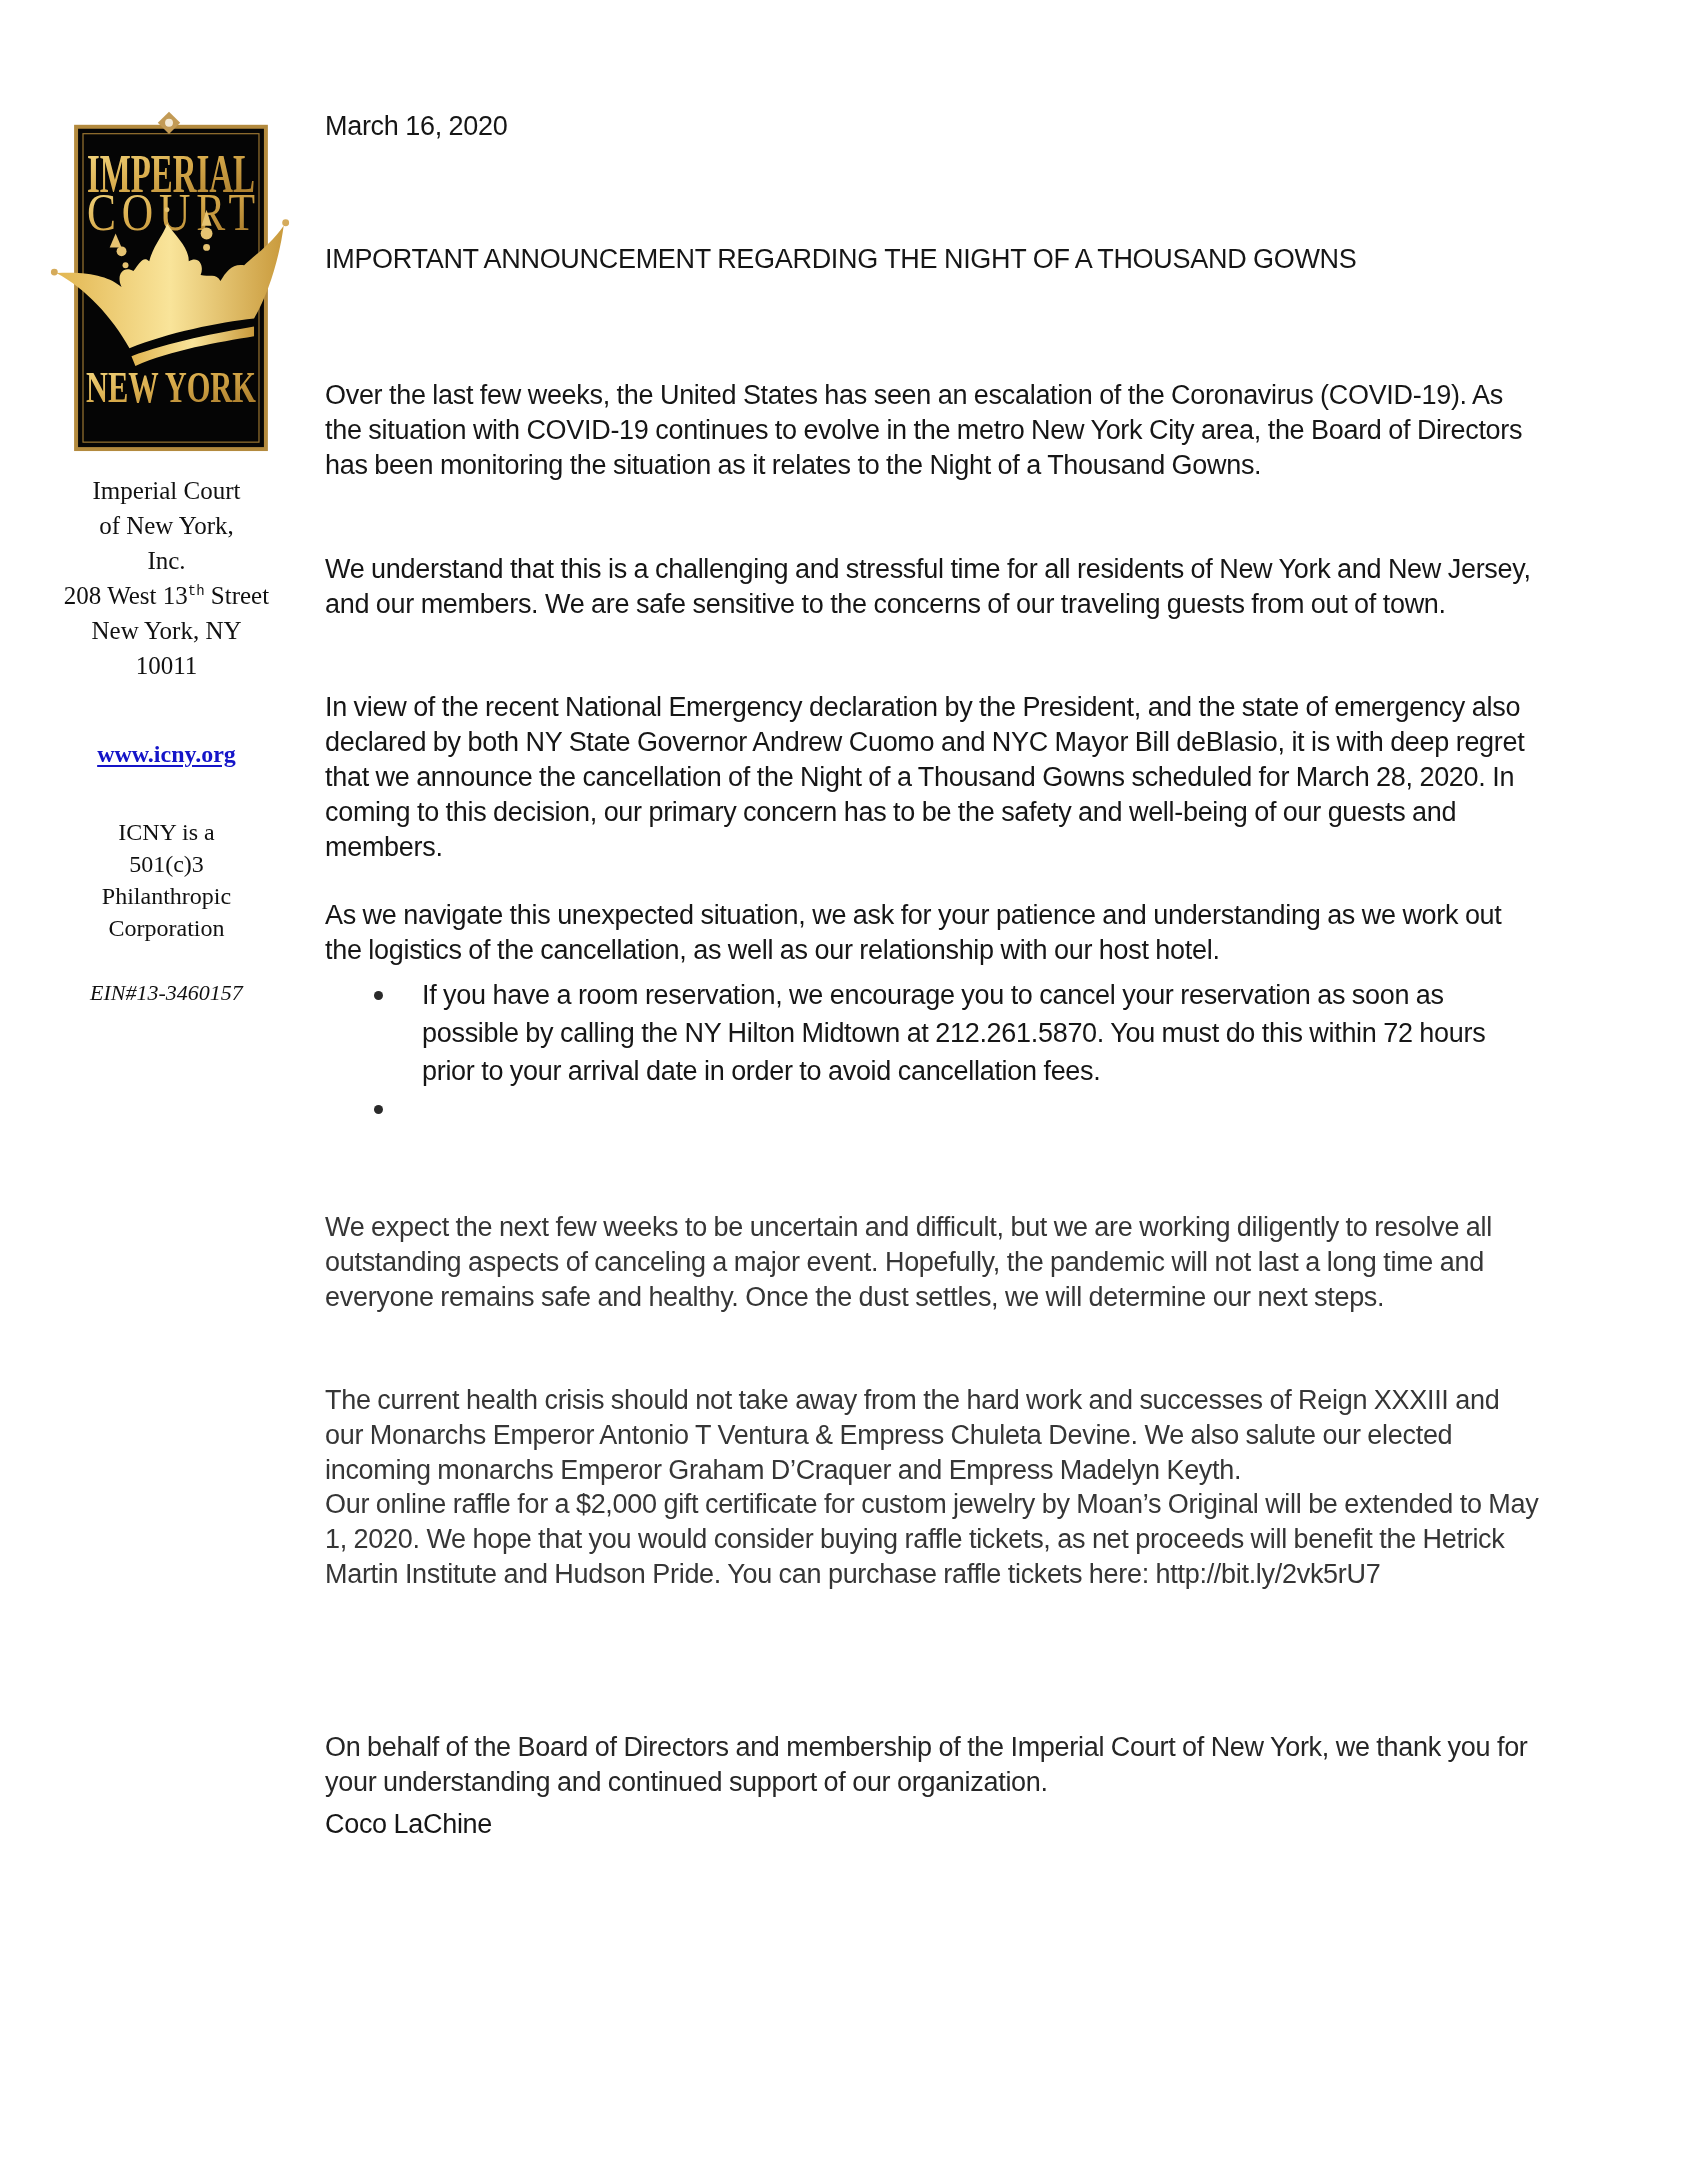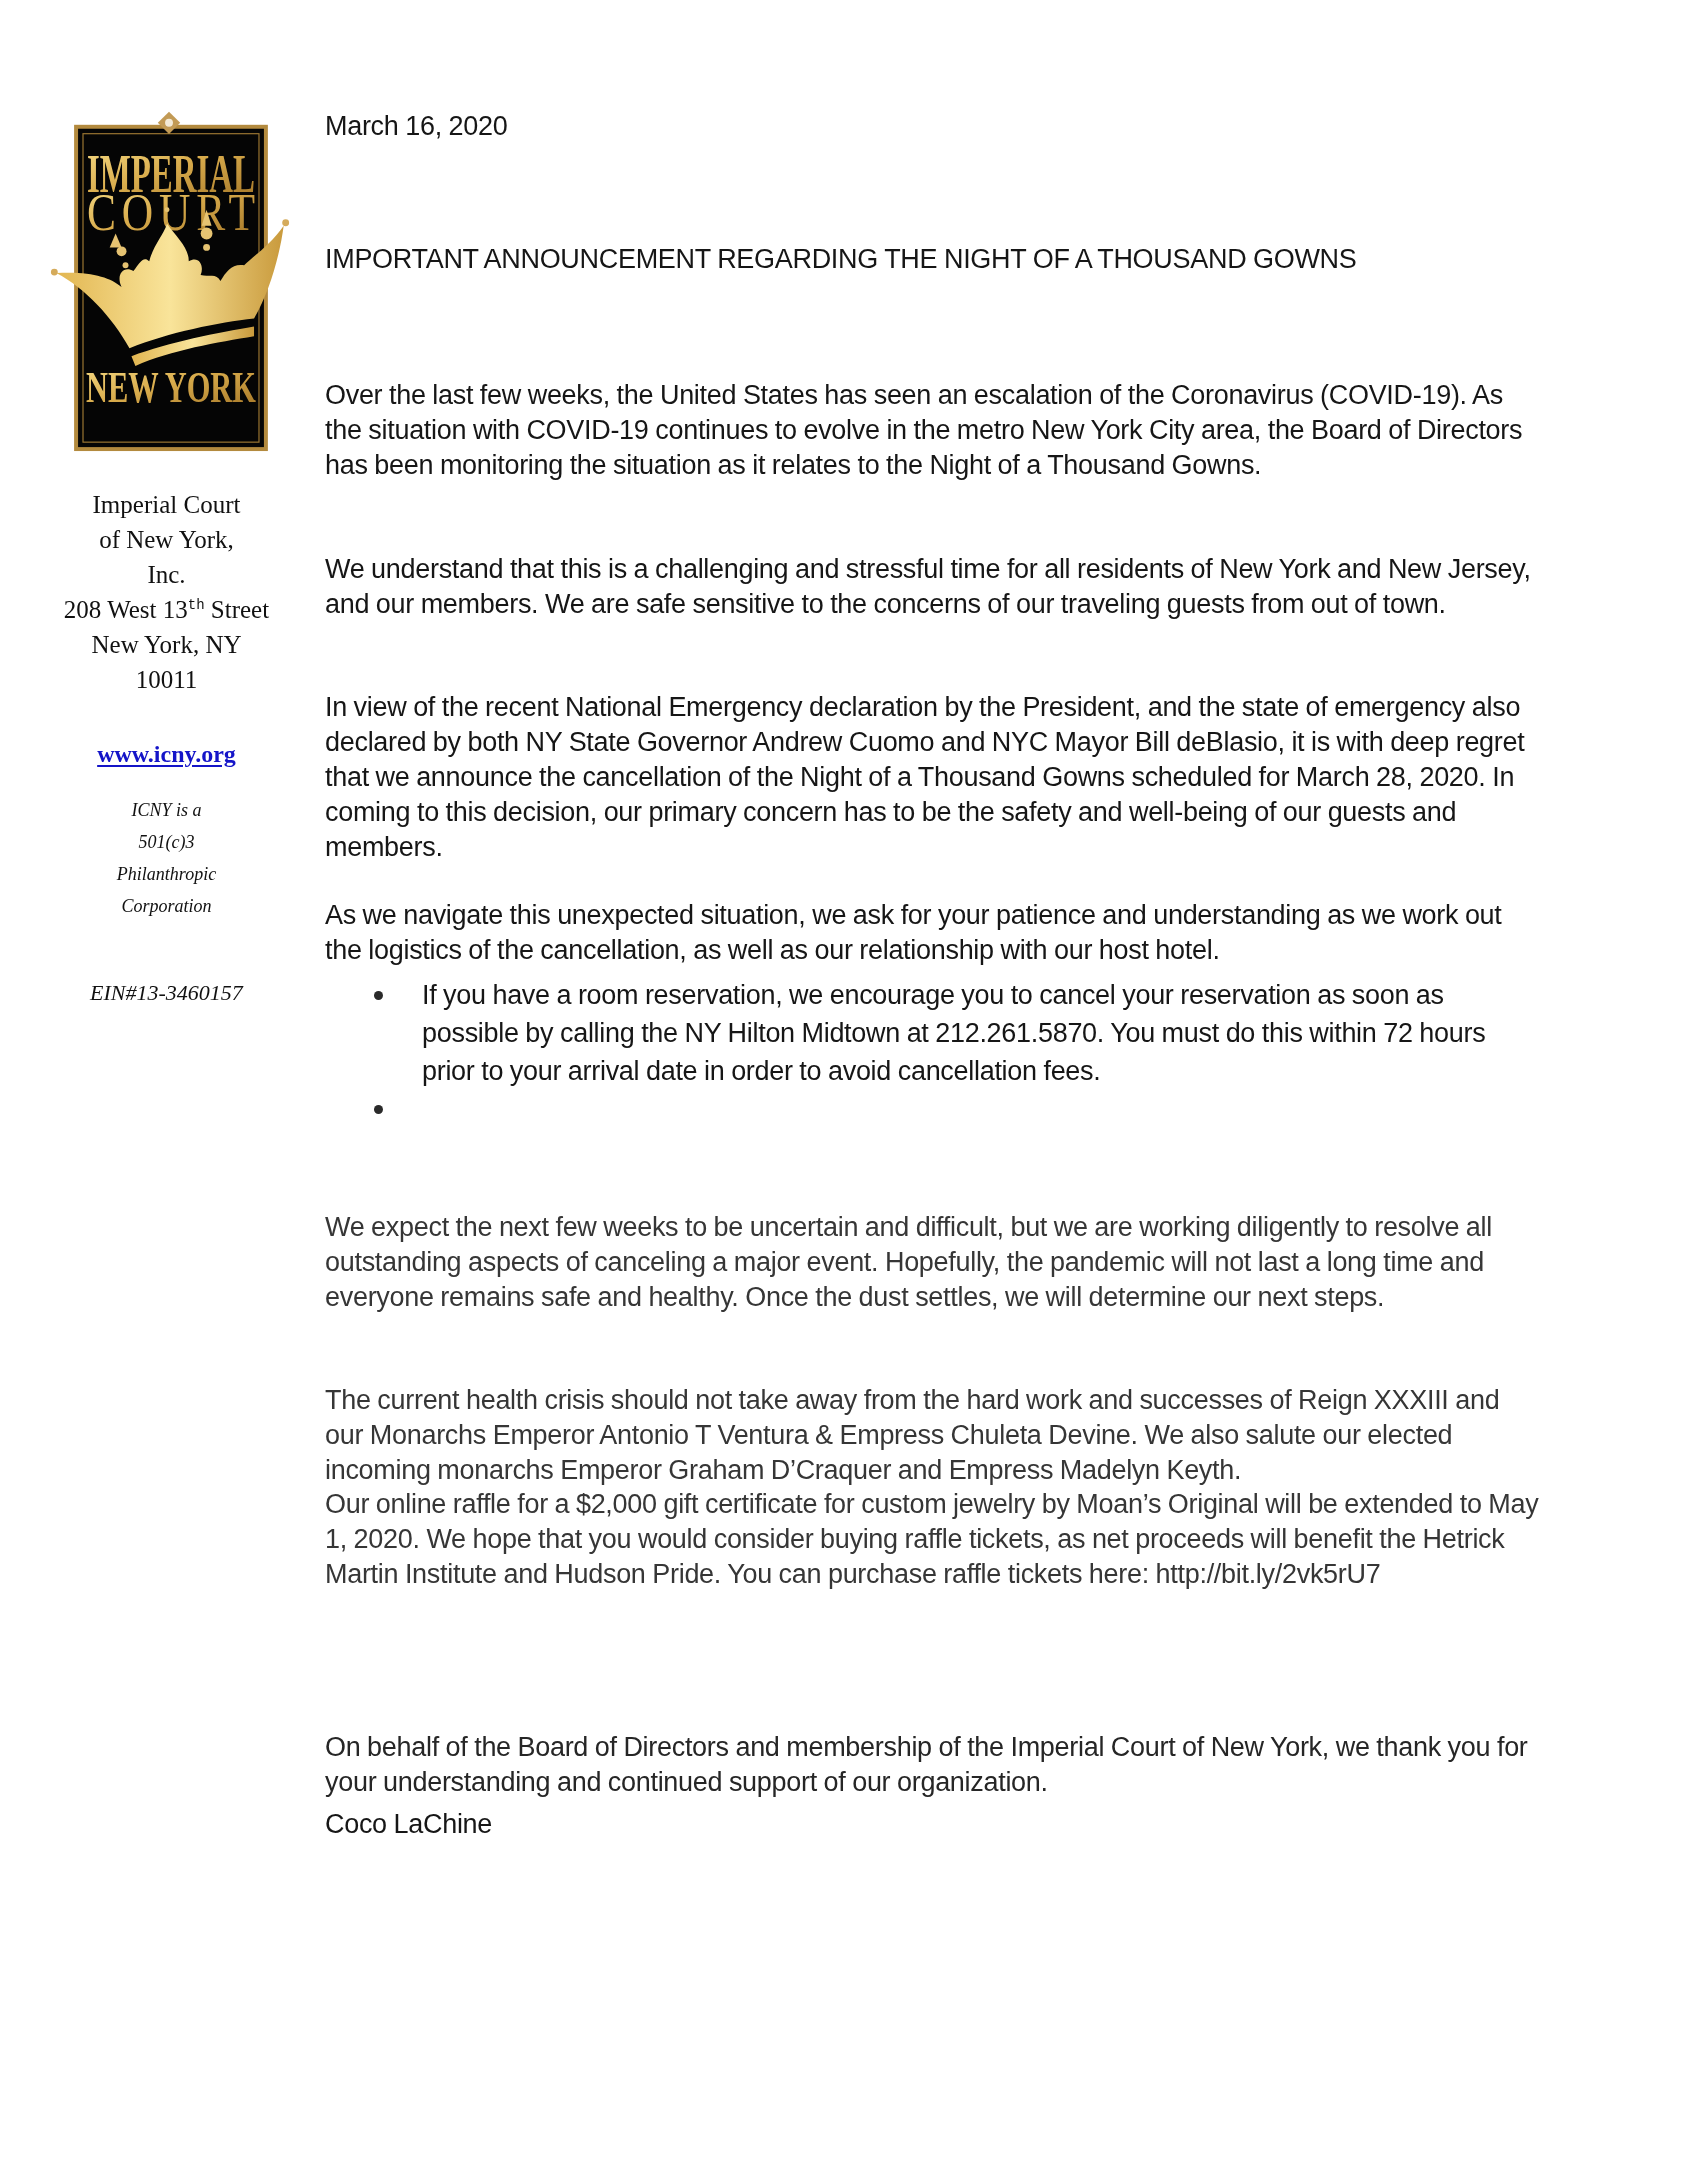--- a/index.html
+++ b/index.html
@@ -2,25 +2,25 @@
 <html><head>
 <meta charset="utf-8">
 <style>
   html, body { margin: 0; padding: 0; background: #ffffff; }
   body { width: 1683px; height: 2178px; position: relative; overflow: hidden; }
 
   
   .logo { position: absolute; left: 50px; top: 107px; width: 240px; height: 348px; }
   .sidebar { position: absolute; left: 40px; width: 253px; text-align: center;
              font-family: "Liberation Serif", "DejaVu Serif", serif; color: #111; }
-  .org-block { top: 487px; font-size: 25px; line-height: 35px; }
+  .org-block { top: 473px; font-size: 25px; line-height: 35px; }
   .org-block sup { font-size: 14px; line-height: 0; vertical-align: super; font-family: Liberation Mono, monospace; }
   .site-link { top: 741px; font-size: 24px; font-weight: bold; color: #1414c8;
                text-decoration: underline; text-underline-offset: 3px; }
-  .status-block { top: 794px; font-size: 18px; line-height: 32px; font-style: italic; }
+  .status-block { top: 816px; font-size: 24px; line-height: 32px; }
   .ein { top: 980px; font-size: 22px; font-style: italic; }
 
   
   .letter { position: absolute; left: 325px; width: 1218px;
             font-family: "Liberation Sans", "DejaVu Sans", sans-serif;
             font-size: 27px; line-height: 35px; color: #161616;
             letter-spacing: -0.3px; word-spacing: -0.5px; }
   .date { top: 109px; }
   .title { top: 242px; }
   .p1 { top: 351px; }

